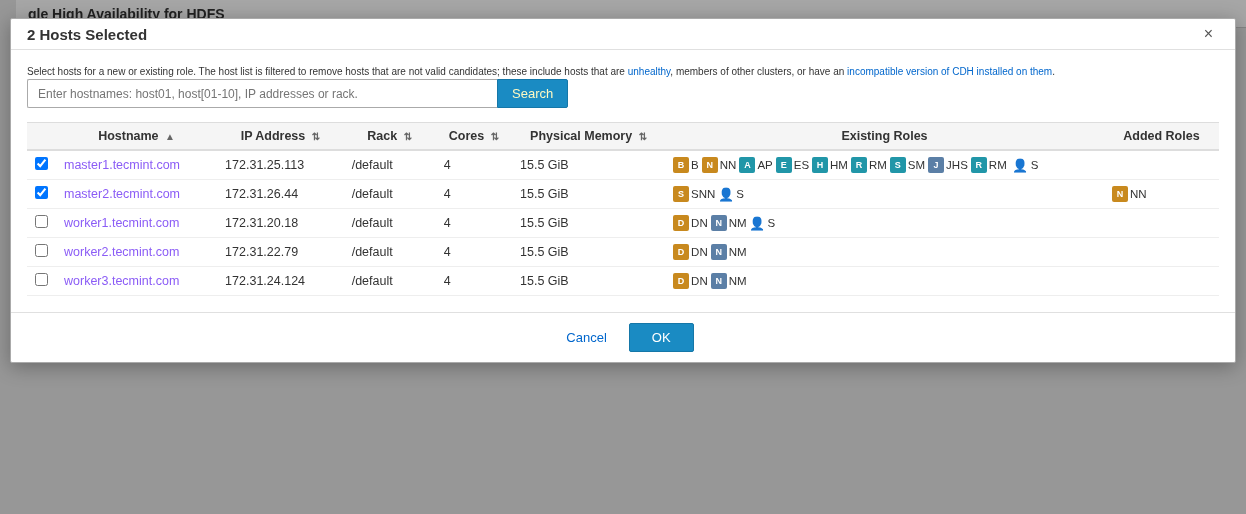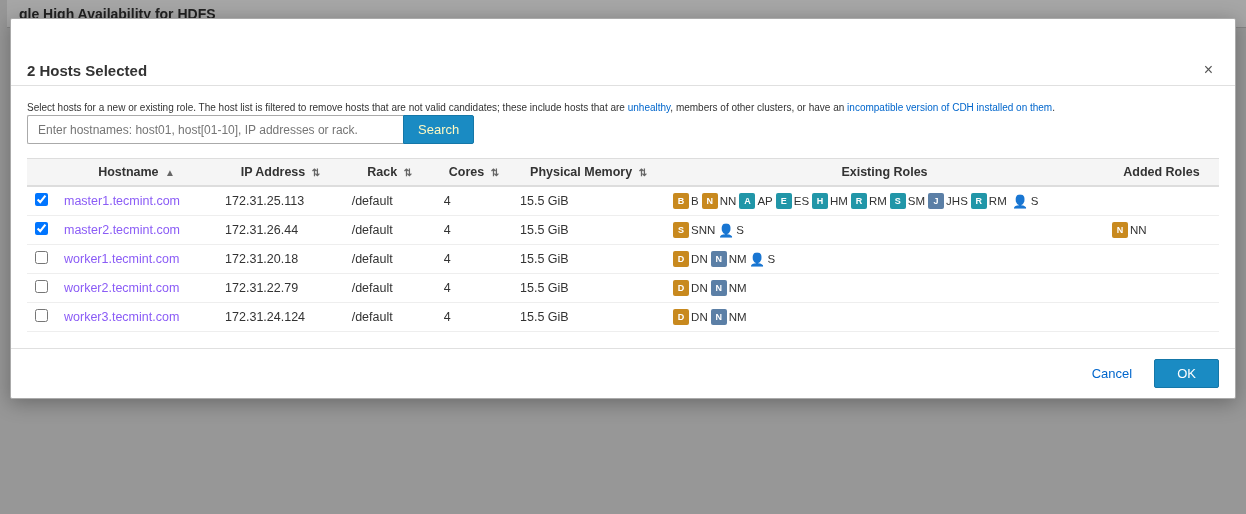--- a/index.html
+++ b/index.html
@@ -24,21 +24,21 @@
       padding-top: 0;
     }
     .page-bg {
       position: absolute;
       top: 0; left: 0; right: 0; bottom: 0;
       background: #e8e8e8;
       z-index: 0;
     }
     .page-title-bar {
       position: absolute;
-      top: 0; left: 7px; right: 0;
+      top: 0; left: 16px; right: 0;
       height: 28px;
       background: #fff;
       border-bottom: 1px solid #ccc;
       display: flex;
       align-items: center;
       padding: 0 12px;
       z-index: 1;
       font-size: 14px;
       font-weight: bold;
       color: #333;
@@ -59,21 +59,20 @@
       border-radius: 2px;
       z-index: 10;
       box-shadow: 0 4px 20px rgba(0,0,0,0.3);
     }
     .modal-header {
       display: flex;
       align-items: center;
       justify-content: space-between;
       padding: 4px 16px;
       border-bottom: 1px solid #e0e0e0;
-      margin-top: 36px;
     }
     .modal-title {
       font-size: 15px;
       font-weight: bold;
       color: #333;
     }
     .modal-close {
       cursor: pointer;
       font-size: 16px;
       color: #555;
@@ -89,21 +88,21 @@
       color: #333;
       line-height: 1.5;
       margin-bottom: 0;
     }
     .search-row {
       display: flex;
       gap: 0;
       margin-bottom: 14px;
     }
     .search-input {
-      width: 376px;
+      width: 470px;
       padding: 6px 10px;
       border: 1px solid #aaa;
       border-right: none;
       font-size: 12px;
       color: #999;
       outline: none;
       border-radius: 2px 0 0 2px;
     }
     .search-btn {
       background: #1a8bc3;
@@ -191,21 +190,21 @@
 
     .displaying {
       padding: 8px 0 4px 4px;
       font-size: 12px;
       color: #333;
     }
     .displaying a { color: #0066cc; }
 
     .modal-footer {
       display: flex;
-      justify-content: flex-end;
+      justify-content: center;
       gap: 8px;
       padding: 10px 16px;
       border-top: 1px solid #e0e0e0;
       margin-top: 6px;
     }
     .btn-cancel {
       background: #fff;
       border: none;
       color: #0066cc;
       padding: 6px 14px;

